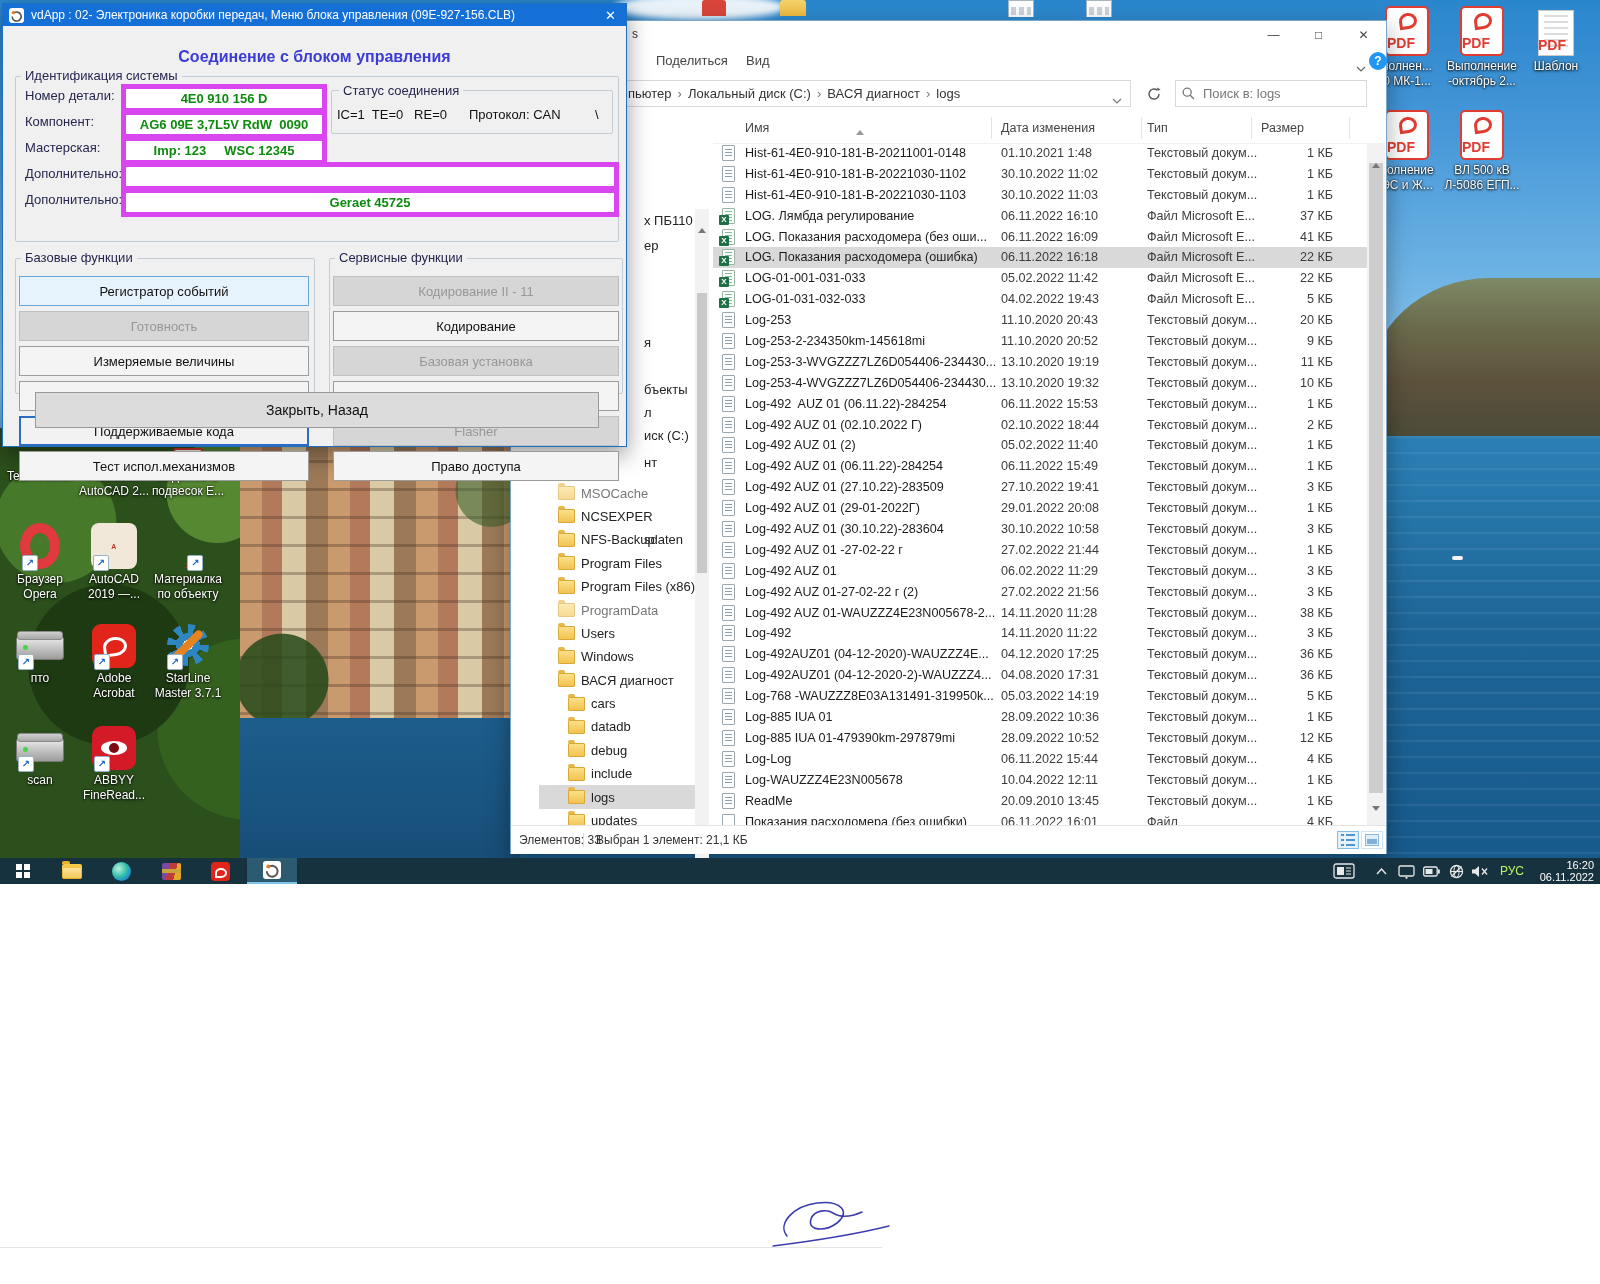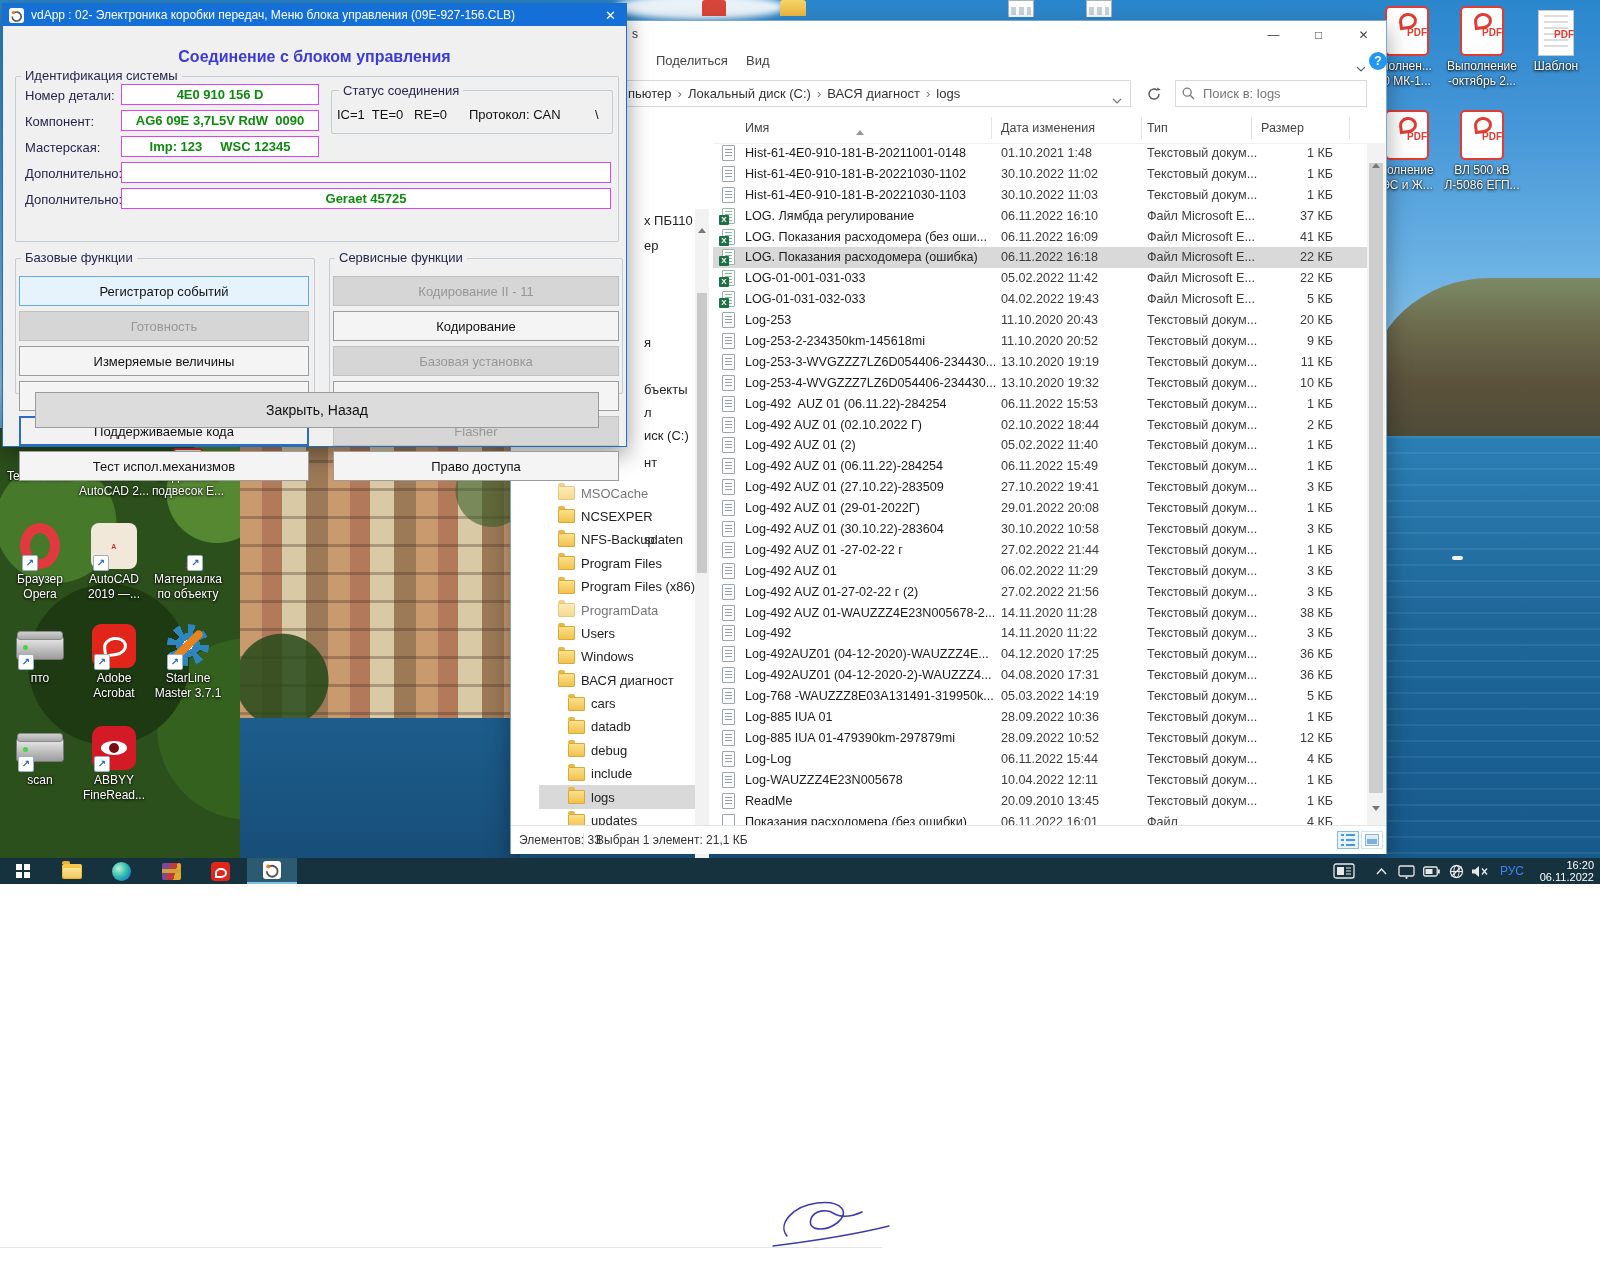--- a/index.html
+++ b/index.html
@@ -61,21 +61,21 @@
   .img.abbyy{width:44px;height:44px;background:#d41a27;border-radius:10px;position:relative}
   .img.abbyy::after{content:"";position:absolute;left:9px;top:15px;width:26px;height:14px;background:#fff;border-radius:50%}
   .img.abbyy::before{content:"";position:absolute;left:17px;top:17px;width:10px;height:10px;background:#7a0d14;border-radius:50%;z-index:1}
   .img.tv-stub{width:40px;height:13px;background:#1a73d9;border-radius:3px 3px 0 0}
   .img.torrent-stub{width:42px;height:12px;background:#fff;display:flex;justify-content:center;align-items:center}
   .stub-badge{font-size:7px;color:#c0392b;font-weight:bold;letter-spacing:.5px}
   .img.ved-stub{width:26px;height:14px;background:#fff;border:2px solid #d03028;border-radius:3px 3px 0 0}
   .img.pdf{width:40px;height:46px;background:#fff;border:2px solid #e03c31;border-radius:5px;position:relative}
   .img.pdf::before{content:"";position:absolute;left:12px;top:5px;width:12px;height:10px;
     border:3px solid #e03c31;border-radius:50% 50% 50% 0;transform:rotate(-8deg)}
-  .pdf-badge{position:absolute;bottom:16px;left:0;width:100%;text-align:right;color:#e03c31;font-weight:bold;font-size:10px}
+  .pdf-badge{position:absolute;bottom:3px;left:0;width:100%;text-align:left;color:#e03c31;font-weight:bold;font-size:14px}
   .img.template{width:34px;height:44px;background:#fff;border:1px solid #c9c9c9;
     background-image:repeating-linear-gradient(180deg,#dcdcdc 0 2px,rgba(0,0,0,0) 2px 6px);
     background-size:24px 34px;background-position:5px 4px;background-repeat:no-repeat}
   
   .explorer{position:absolute;left:510px;top:20px;width:875px;height:832px;background:#fff;
     border:1px solid #7ba7c9;box-shadow:0 8px 22px rgba(0,0,0,.35);z-index:10;font-size:13px;color:#222}
   .x-title{position:absolute;left:0;top:0;right:0;height:28px;background:#fff}
   .x-title-frag{position:absolute;left:121px;top:6px;font-size:12px;color:#333}
   .capbtns{position:absolute;right:0;top:0;display:flex}
   .capbtn{width:45px;height:28px;text-align:center;line-height:28px;font-size:12px;color:#444}
@@ -151,21 +151,21 @@
   .dlg-title{position:absolute;left:0;top:0;right:0;height:22px;background:#146fd7;display:flex;align-items:center}
   .dlg-ico{width:15px;height:15px;background:#fff;border-radius:3px;margin:0 7px 0 6px;position:relative;flex:none}
   .dlg-title-text{color:#fff;font-size:12px;white-space:nowrap;overflow:hidden;flex:1}
   .dlg-close{color:#fff;font-size:13px;padding:0 10px}
   .dlg-heading{position:absolute;left:0;top:44px;width:100%;text-align:center;font-size:16px;font-weight:bold;color:#3b3bd6}
   .grp{position:absolute;border:1px solid #c3cdd5;border-radius:2px}
   .grp-label{position:absolute;background:#f0f0f0;padding:0 4px;font-size:13px;color:#26264f;white-space:nowrap;z-index:2}
   .drows{position:absolute;left:14px;top:80px;width:600px}
   .drow{position:relative;height:26px}
   .dlabel2{position:absolute;left:8px;top:4px;font-size:13px;color:#26264f;white-space:nowrap}
-  .dfield{position:absolute;left:104px;top:0;width:196px;height:19px;background:#fff;border:1px solid #d946ef;
+  .dfield{position:absolute;left:104px;top:0;width:196px;height:19px;background:#fff;border:5px solid #d946ef;
     text-align:center;box-sizing:content-box}
   .drow.wide .dfield{width:488px}
   .fval{font-size:13px;font-weight:bold;color:#0e8a0e;line-height:19px;white-space:pre}
   .stat-line{position:absolute;font-size:13px;color:#111;white-space:pre}
   .btngrid{position:absolute;display:grid;grid-template-columns:1fr;grid-auto-rows:30px;gap:5px 7px}
   .dbtn{background:#f4f4f4;border:1px solid #9c9c9c;font-size:13px;display:flex;align-items:center;justify-content:center;
     color:#111;white-space:nowrap;overflow:hidden}
   .dbtn.hl{background:#e7f3fc;border-color:#66aadd}
   .dbtn.focus{border:2px solid #2b6cc4;background:#f2f2f2}
   .dbtn.disabled{background:#d6d6d6;color:#979797;border-color:#c0c0c0}
@@ -182,21 +182,21 @@
   .tb-folder::after{content:"";position:absolute;left:1px;top:4px;right:1px;bottom:1px;background:linear-gradient(#fbe49a,#f3c95c);border-radius:1px}
   .tb-edge{width:19px;height:19px;border-radius:50%;
     background:radial-gradient(circle at 35% 35%,#bdf0dd,#35c1a8 45%,#1b7fd4 78%,#1559b0)}
   .tb-winrar{width:19px;height:17px;border-radius:2px;position:relative;
     background:linear-gradient(105deg,#7a4a9e 0 34%,#c23b3b 34% 67%,#e2a82a 67%)}
   .tb-winrar::after{content:"";position:absolute;left:0;right:0;top:6px;height:4px;background:#caa43a}
   .tb-acrobat{width:19px;height:19px;background:#e1251b;border-radius:4px;position:relative}
   .tb-acrobat::after{content:"";position:absolute;left:4px;top:6px;width:8px;height:6px;border:2px solid #fff;border-radius:50% 50% 50% 0}
   .vd-logo{width:18px;height:18px;background:#fff;border-radius:3px;position:relative}
   .tray-item{position:absolute;top:0;height:26px;display:flex;align-items:center;justify-content:center;color:#e8e8e8}
-  .tray-text{font-size:12px;color:#3b82f6}
+  .tray-text{font-size:12px;color:#bef264}
   .clock{position:absolute;right:6px;top:1px;text-align:right;color:#fff;font-size:11px;line-height:12px}
   
   .sheet{position:absolute;left:0;top:884px;width:1600px;height:400px;background:#fff;z-index:40}
   .sheet-line{position:absolute;left:0;top:363px;width:882px;height:1px;background:#e5e5e5}
   .sig{position:absolute;left:765px;top:300px}
 </style>
 </head>
 <body>
 
 <div class="desktop">

